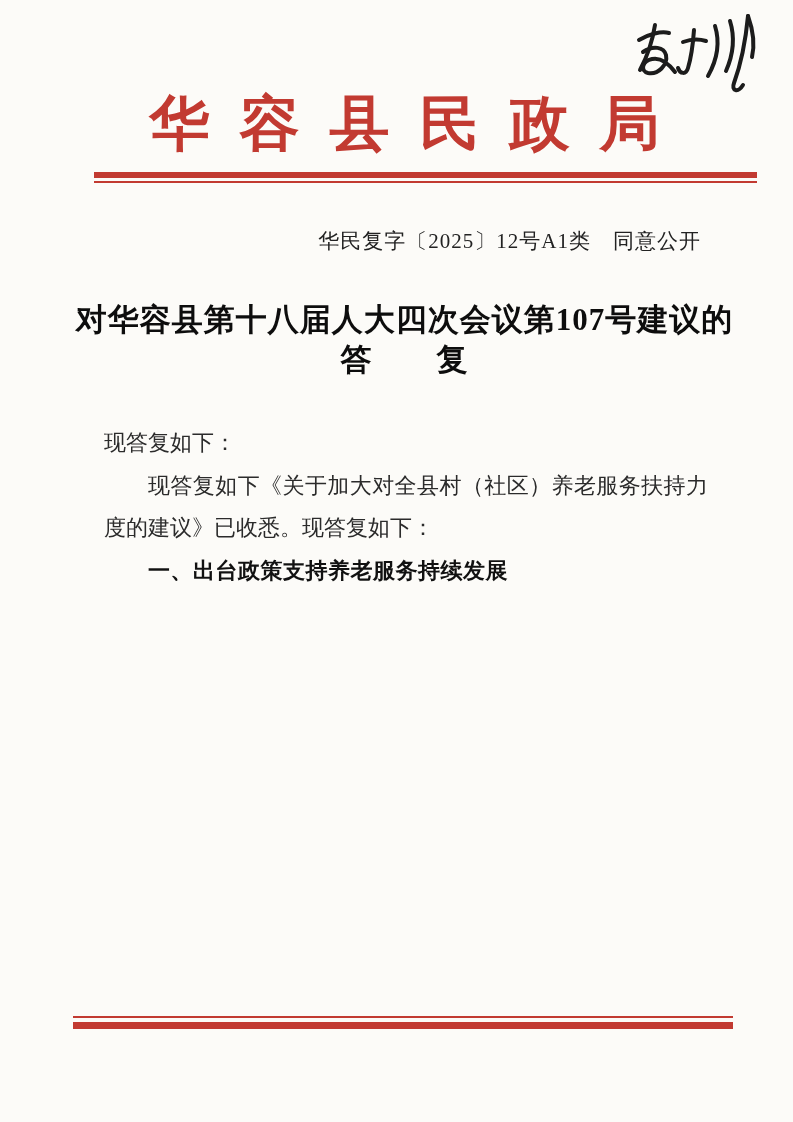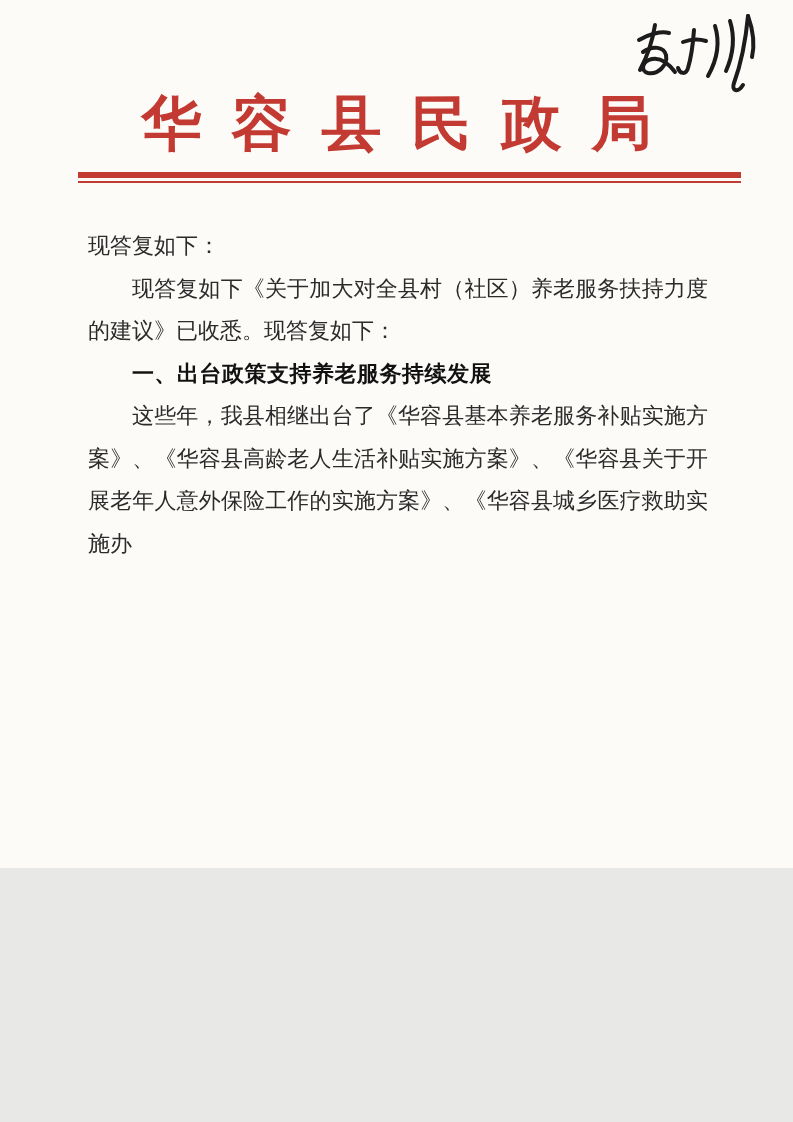--- a/index.html
+++ b/index.html
@@ -1,24 +1,25 @@
 <!DOCTYPE html>
 <html><head>
 <meta charset="utf-8">
 <style>
   * { margin:0; padding:0; box-sizing:border-box; }
   html,body { background:#e8e8e6; }
   .page {
     position:relative;
-    width:793px; height:868px;
+    width:793px; height:1122px;
     margin:0 auto;
     background:#fcfbf8;
     overflow:hidden;
     color:#2e2e2e;
     font-family:"Liberation Serif","DejaVu Serif",serif;
+    padding-left:16px;
   }
   
   .signature {
     position:absolute; top:10px; right:30px;
     width:138px; height:88px;
   }
   .signature path {
     fill:none; stroke:#1c1c1c; stroke-width:4;
     stroke-linecap:round; stroke-linejoin:round;
   }
@@ -98,27 +99,31 @@
   </svg>
 
   <h1 class="agency" style="color:#c23a31;">华容县民政局</h1>
 
   <div class="rule rule-top">
     <div class="bar-thick" style="background:#c23a31;"></div>
     <div class="bar-gap"></div>
     <div class="bar-thin" style="background:#c23a31;"></div>
   </div>
 
+  <div class="ref">华民复字〔2025〕12号A1类　同意公开</div>
 
+  <div class="doc-title">
+    <div>对华容县第十八届人大四次会议第107号建议的</div>
+    <div>答　　复</div>
+  </div>
 
   <div class="body-text">
     <p class="no-indent">现答复如下：</p>
     <p>现答复如下《关于加大对全县村（社区）养老服务扶持力度的建议》已收悉。现答复如下：</p>
     <p class="heading">一、出台政策支持养老服务持续发展</p>
-    <p>这些年，我县相继出台了《华容县基本养老服务补贴实施方案》、《华容县高龄老人生活补贴实施方案》、《华容县关于开展老年人意外保险工作的实施方案》、《华容县城乡医疗救助实施办</p>
   </div>
 
   <div class="rule rule-bottom">
     <div class="bar-thin" style="background:#c23a31;"></div>
     <div class="bar-gap"></div>
     <div class="bar-thick" style="background:#c23a31;"></div>
   </div>
 
 </div>
 

